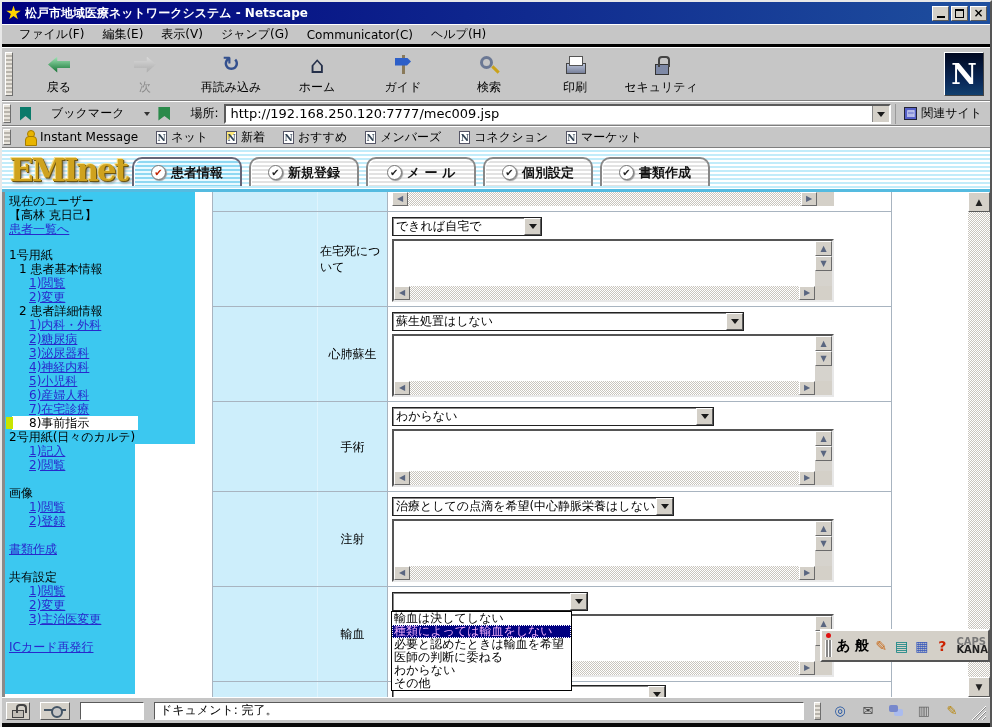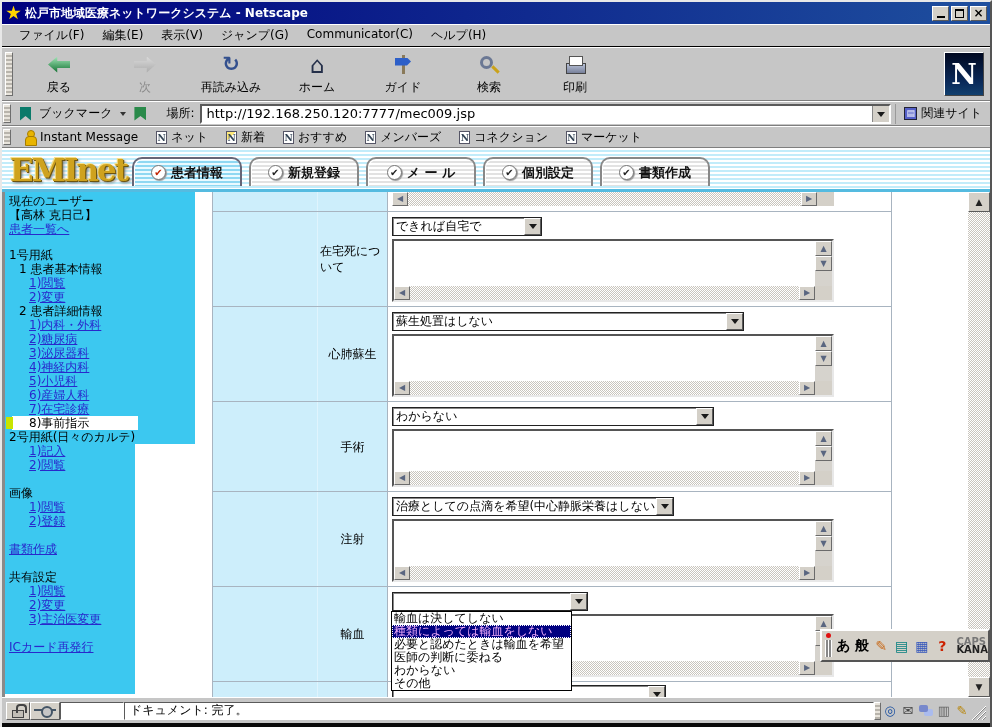--- a/index.html
+++ b/index.html
@@ -14,21 +14,21 @@
   background:linear-gradient(90deg,#00007e,#1e4f9e);display:flex;align-items:center;padding:0 3px;color:#fff}
 .tstar{width:15px;height:15px;margin:0 4px 0 1px;background:#ffd400;
   clip-path:polygon(50% 0,61% 35%,98% 35%,68% 57%,79% 91%,50% 70%,21% 91%,32% 57%,2% 35%,39% 35%)}
 .ttitle{font-size:12px;font-weight:bold;flex:1;white-space:nowrap;overflow:hidden}
 .tbtn{width:17px;height:15px;margin-left:2px;display:flex;align-items:flex-end;justify-content:center;font-size:10px;line-height:10px;color:#000}
 .tbtn .mn{width:8px;height:2px;background:#000;margin-bottom:2px}
 .tbtn .mx{width:9px;height:9px;border:1px solid #000;border-top:2px solid #000;margin-bottom:2px}
 .tbtn .cx{font-size:12px;font-weight:bold;line-height:13px}
 
 .menubar{position:absolute;left:0;top:22px;width:988px;height:23px;background:#c6c6c6;
-  border-top:1px solid #fff;border-bottom:1px solid #000000;display:flex;padding-left:8px}
+  border-top:1px solid #fff;border-bottom:3px solid #000000;display:flex;align-items:center;padding-left:8px}
 .mitem{font-size:12px;padding:2px 9px;color:#000}
 
 .bargrip{width:8px;align-self:stretch;margin:2px 3px 2px 1px;border:1px solid;border-color:#fff #6e6e6e #6e6e6e #fff;
   background:repeating-linear-gradient(180deg,#e8e4dc 0 2px,#b8b4ac 2px 4px)}
 
 .toolbar{position:absolute;left:0;top:45px;width:988px;height:54px;background:#c6c6c6;
   border-top:1px solid #fff;border-bottom:1px solid #7e7e7e;display:flex;align-items:stretch;padding:2px 0 2px 2px}
 .tbbtns{display:flex}
 .tbb{width:86px;display:flex;flex-direction:column;align-items:center;justify-content:center;gap:2px;color:#000}
 .tbb .lbl{font-size:12px;white-space:nowrap}
@@ -51,21 +51,21 @@
 .i-lock::before{content:"";position:absolute;left:6px;top:11px;width:12px;height:9px;background:linear-gradient(#aab4cc,#5a6residual480);background:#7e89a6;border:1px solid #333}
 .i-lock::after{content:"";position:absolute;left:9px;top:3px;width:8px;height:9px;border:2px solid #444;border-bottom:none;border-radius:4px 4px 0 0}
 .i-stopl::before{content:"";position:absolute;left:8px;top:2px;width:9px;height:20px;background:#3a3a3a;border-radius:2px}
 .i-stopl::after{content:"";position:absolute;left:10px;top:4px;width:5px;height:5px;border-radius:50%;background:#e03a2a;box-shadow:0 6px 0 #e0b02a,0 12px 0 #3aa04a}
 .nlogo{position:absolute;right:6px;top:4px;width:40px;height:44px;background:linear-gradient(180deg,#000820,#0a2a5a 70%,#12406e);
   border:1px solid;border-color:#fff #444 #444 #fff;display:flex;align-items:center;justify-content:center;
   color:#fff;font-family:"DejaVu Serif",serif;font-size:28px;font-weight:bold}
 
 .locbar{position:absolute;left:0;top:99px;width:988px;height:25px;background:#c6c6c6;
   border-top:1px solid #fff;border-bottom:1px solid #7e7e7e;display:flex;align-items:center;padding-right:4px}
-.bmchip{display:flex;align-items:center;gap:8px;padding:1px 6px;font-size:12px}
+.bmchip{display:flex;align-items:center;gap:20px;padding:1px 6px;font-size:12px}
 .bm-ic{width:11px;height:14px;background:#0a7a6a;clip-path:polygon(0 0,100% 0,100% 100%,50% 68%,0 100%)}
 .bm-dn{width:0;height:0;border:3px solid transparent;border-top:4px solid #333;margin-top:3px}
 .pgic{width:12px;height:14px;background:#2a8a4a;clip-path:polygon(0 0,100% 0,100% 100%,50% 68%,0 100%);margin:0 10px 0 2px}
 .loclabel{font-size:12px;margin:0 6px 0 10px;white-space:nowrap}
 .urlwrap{flex:1;height:20px;display:flex;border:2px solid;border-color:#5a5a5a #fff #fff #5a5a5a;background:#fff}
 .urlinput{flex:1;border:none;outline:none;font-family:"DejaVu Sans",sans-serif;font-size:13px;padding:0 4px;background:#fff;color:#000}
 .urlbtn{width:17px;background:#d4d0c8;border-left:1px solid #888;display:flex;align-items:center;justify-content:center}
 .tri{width:0;height:0;border:4px solid transparent;border-top:5px solid #1a1a1a;margin-top:5px}
 .relchip{display:flex;align-items:center;gap:4px;font-size:12px;padding:0 4px 0 8px;border-left:1px solid #9a9a9a;margin-left:4px;height:20px}
 .rel-ic{width:13px;height:13px;background:#5560c8;border:1px solid #223;color:#fff;font-size:9px;line-height:11px;text-align:center}
@@ -144,21 +144,21 @@
   border:2px solid;border-color:#fff #555 #555 #fff;display:flex;align-items:center;padding-left:14px;gap:4px}
 .imedot{position:absolute;left:4px;top:2px;width:5px;height:5px;border-radius:50%;background:#e01010}
 .imegrip{position:absolute;left:3px;top:9px;bottom:3px;width:7px;
   background:repeating-linear-gradient(90deg,#fff 0 1px,#888 1px 3px)}
 .imebtn{font-size:14px;font-weight:bold;color:#000;width:17px;text-align:center}
 .imeic{width:19px;height:19px;display:flex;align-items:center;justify-content:center;font-size:14px}
 .imestk{display:flex;flex-direction:column;justify-content:center;font-size:10px;line-height:8px;font-weight:bold;margin-left:2px}
 .imestk .caps{color:#777}.imestk .kana{color:#222}
 
 .statusbar{position:absolute;left:0;top:695px;width:988px;height:26px;background:#c6c6c6;
-  border-top:1px solid #fff;display:flex;align-items:center;padding:0 4px;gap:0}
+  border-top:1px solid #fff;display:flex;align-items:center;padding:0 4px;gap:10px}
 .sb-box{height:18px;display:flex;align-items:center;justify-content:center}
 .locki{width:12px;height:8px;background:#c2beb6;border:1px solid #444;position:relative;margin-top:7px}
 .locki::before{content:"";position:absolute;left:3px;top:-7px;width:7px;height:7px;border:2px solid #444;border-bottom:none;border-radius:4px 4px 0 0}
 .plugi{width:22px;height:10px;position:relative}
 .plugi::before{content:"";position:absolute;left:0;top:3px;width:22px;height:2px;background:#456}
 .plugi::after{content:"";position:absolute;left:7px;top:0;width:8px;height:8px;border:2px solid #456;border-radius:50%;background:#c6c6c6}
 .sgrip{width:7px;height:18px;border:1px solid;border-color:#fff #6e6e6e #6e6e6e #fff;
   background:repeating-linear-gradient(180deg,#e8e4dc 0 2px,#b8b4ac 2px 4px)}
 .cicon{width:18px;height:17px;display:flex;align-items:center;justify-content:center;font-size:13px}
 .disc{width:9px;height:7px;background:#7788cc;border-radius:2px;box-shadow:5px 4px 0 #aabbee;margin:-4px 5px 0 0}
@@ -222,20 +222,24 @@
       </div>
       <div class="tbb">
         <span class="ticon">
             <span class="i-search"></span>
           </span>
         <span class="lbl">検索</span>
       </div>
       <div class="tbb">
         <span class="ticon i-print"></span>
         <span class="lbl">印刷</span>
+      </div>
+      <div class="tbb">
+        <span class="ticon i-lock"></span>
+        <span class="lbl">セキュリティ</span>
       </div>
     </div>
     <div class="nlogo">N</div>
   </div>
 
   <div class="locbar">
     <div class="bargrip"></div>
     <div class="bmchip">
       <span class="bm-ic"></span>
       <span>ブックマーク</span>

